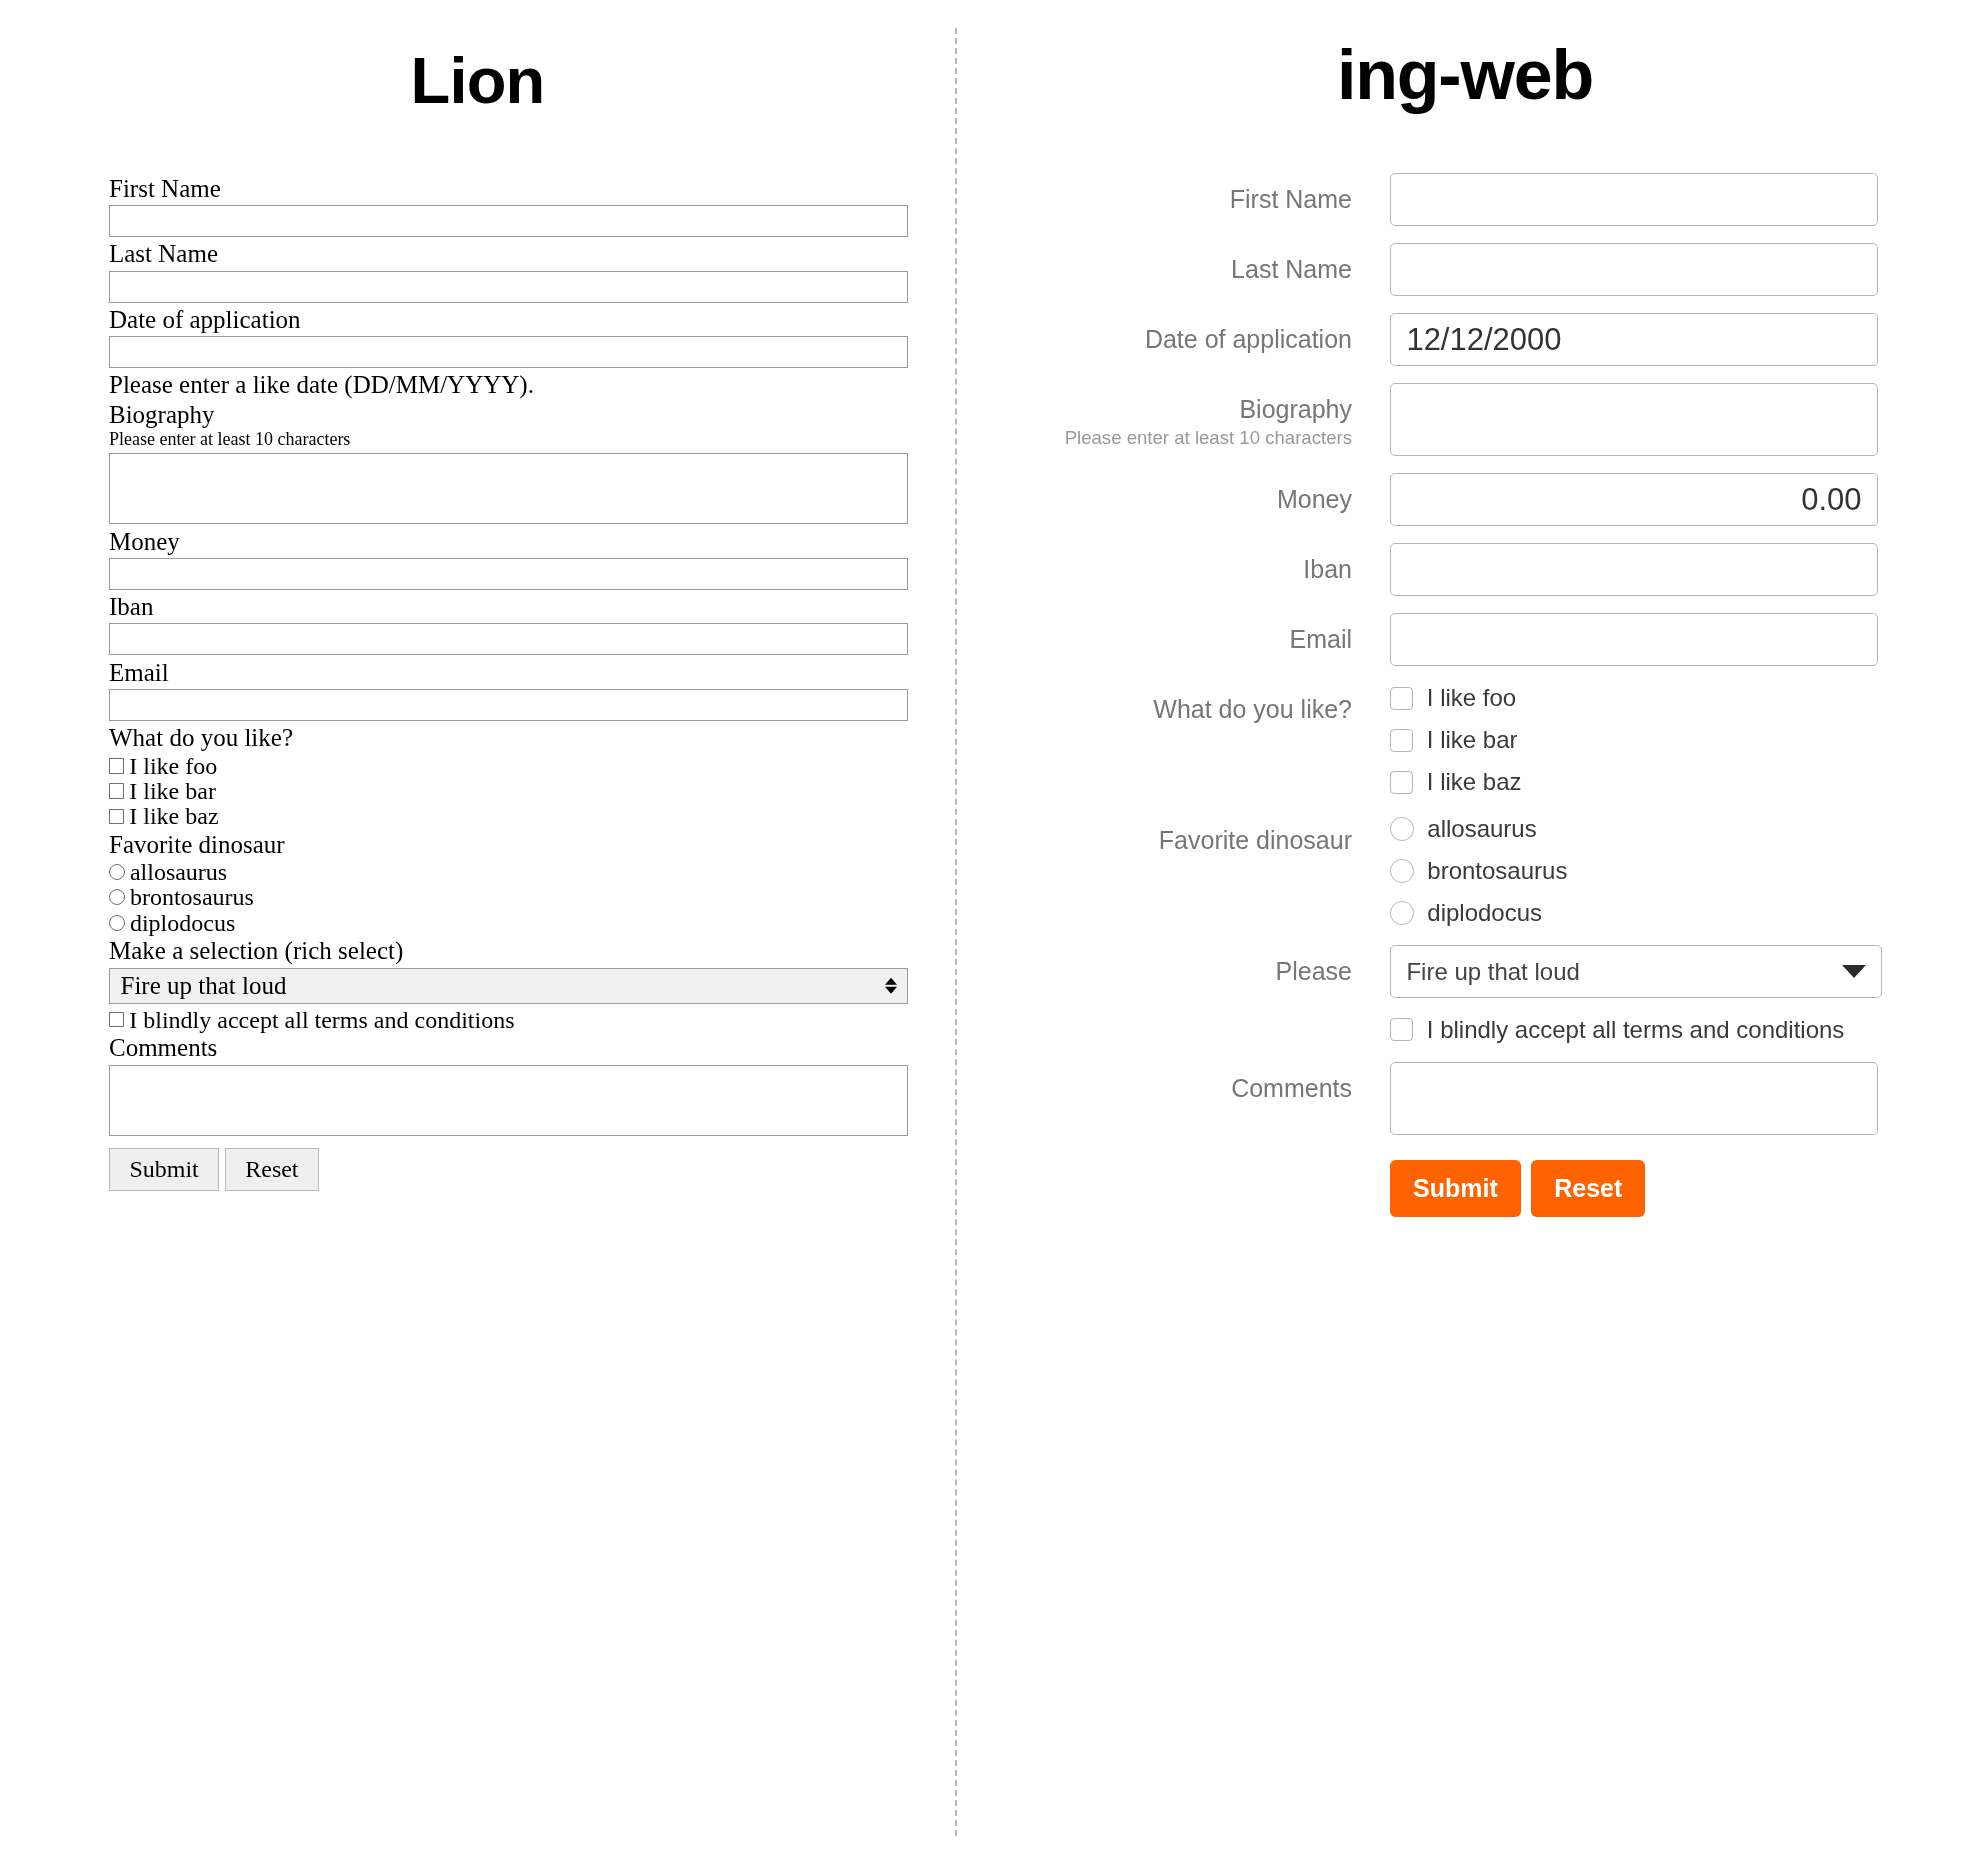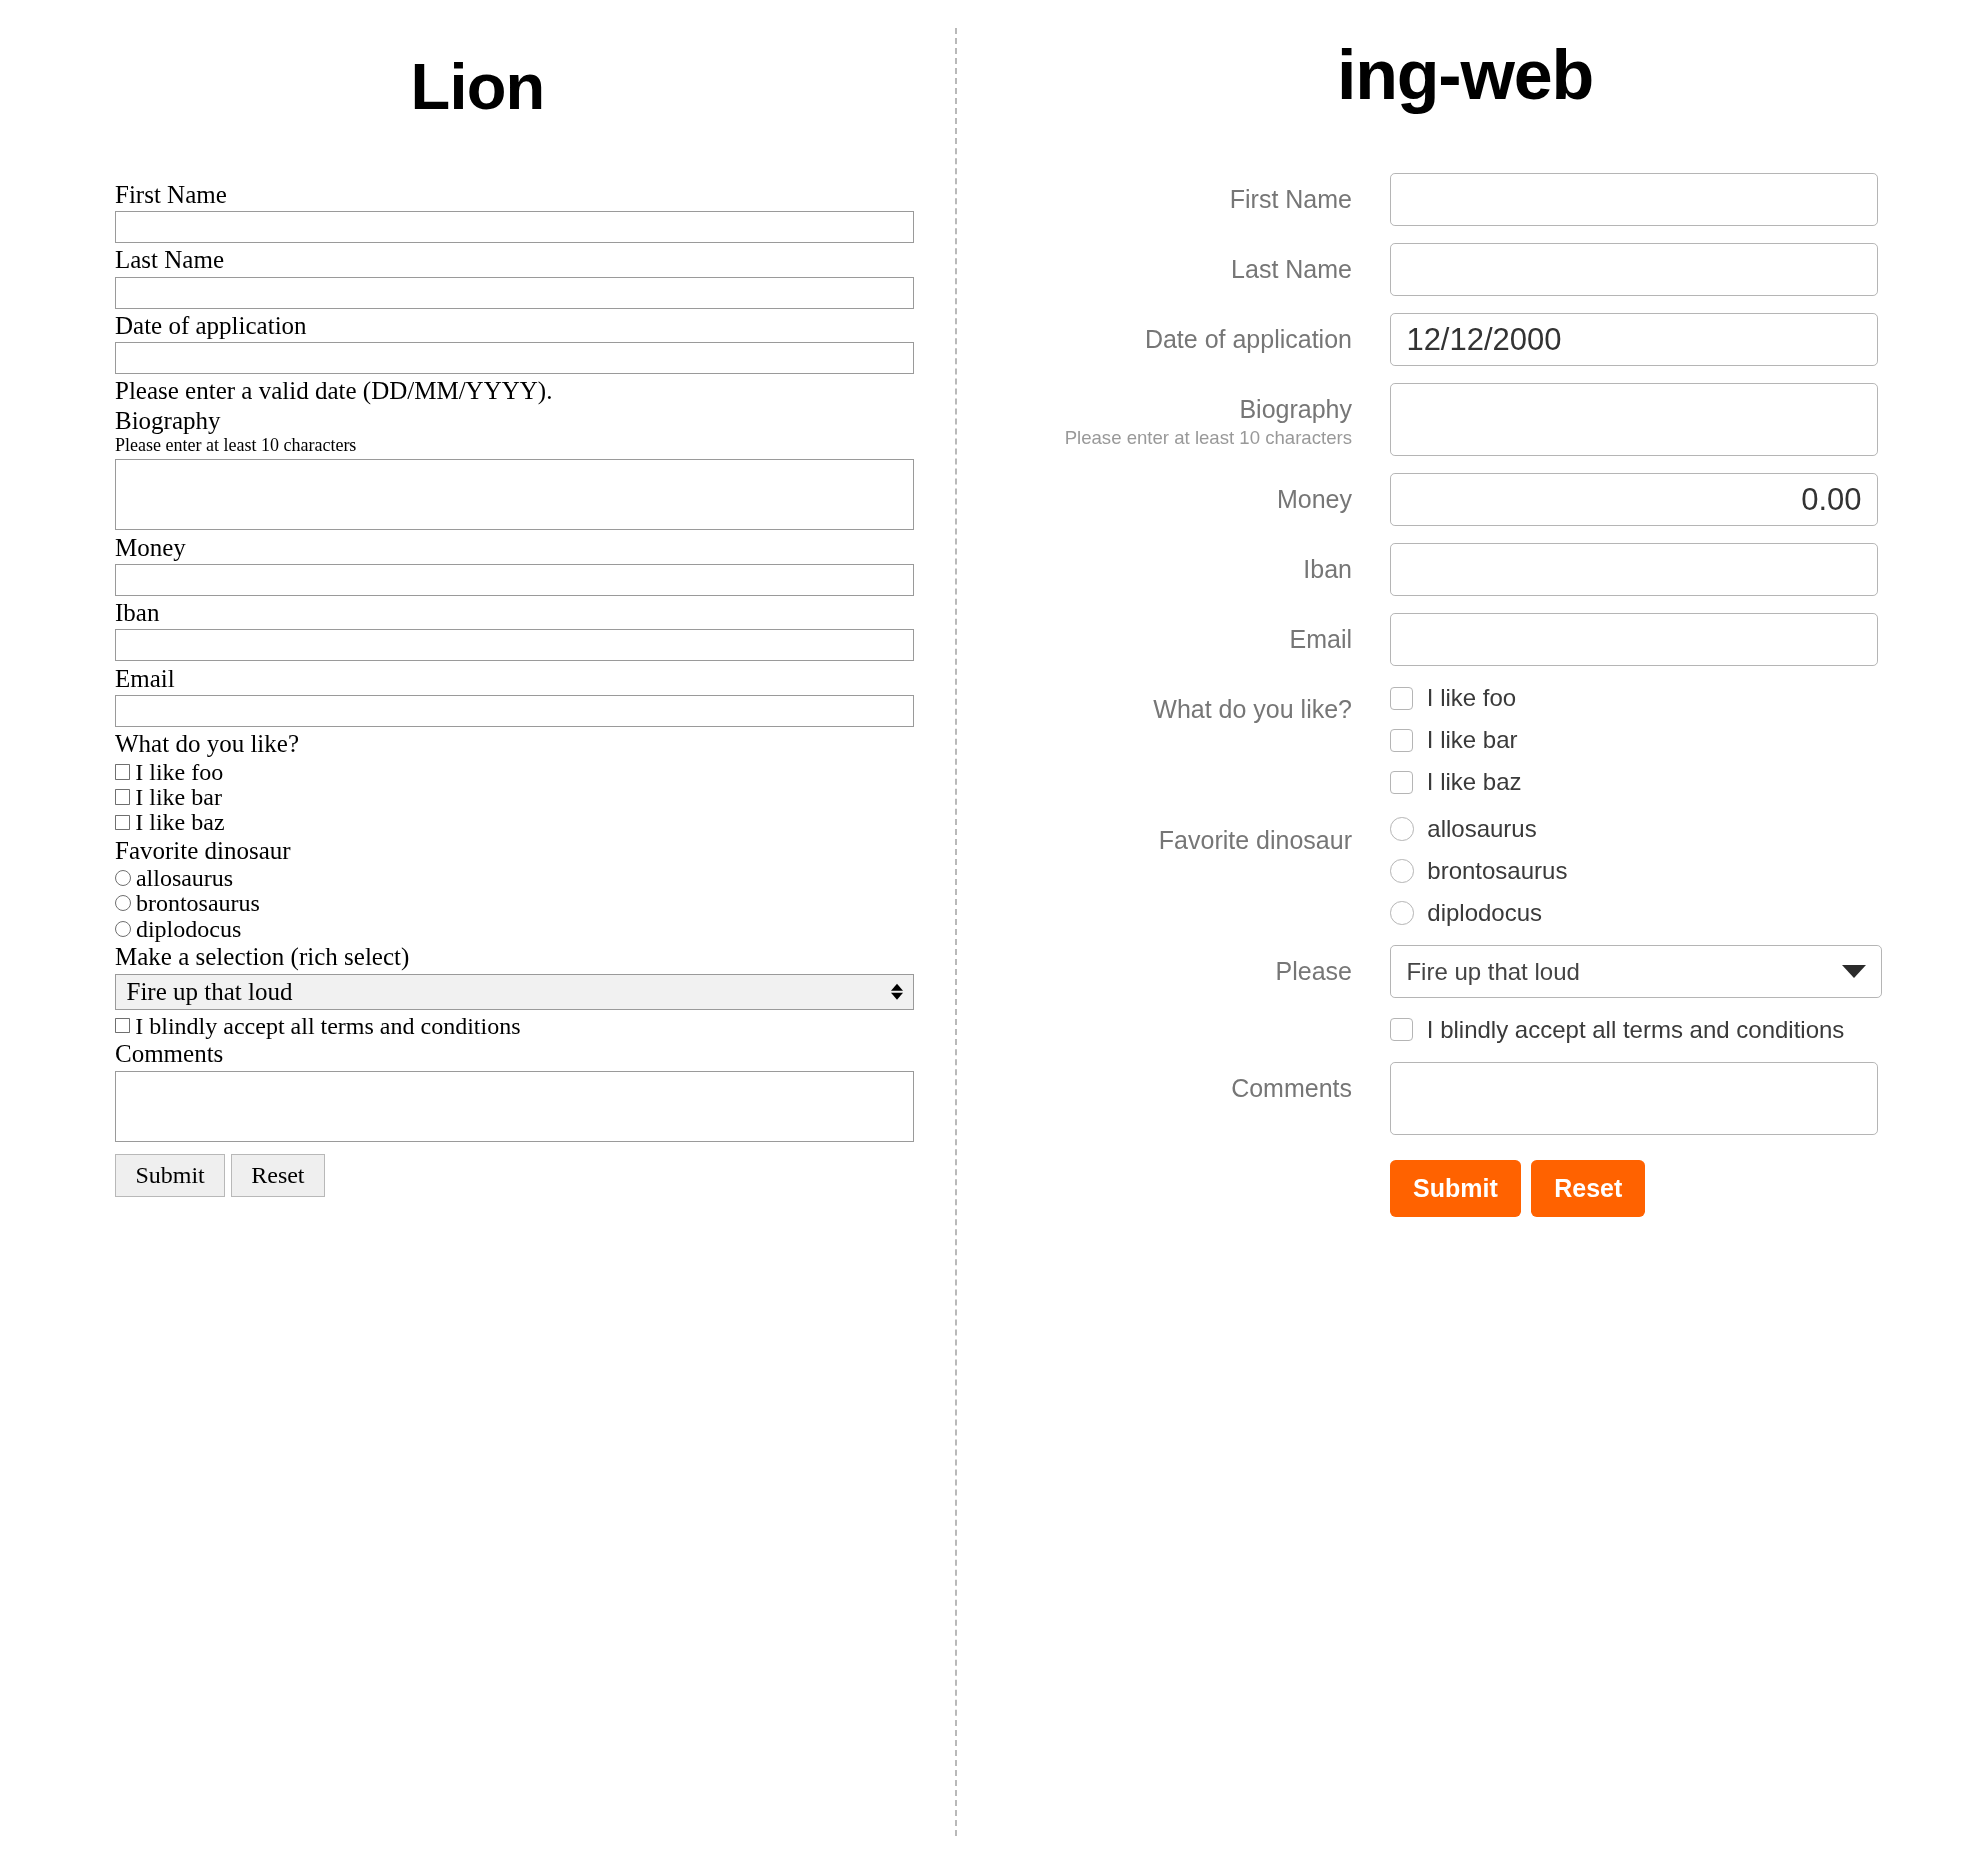--- a/index.html
+++ b/index.html
@@ -29,21 +29,21 @@
     left: 955px;
     top: 28px;
     bottom: 38px;
     width: 0;
     border-left: 2.8px dashed #b9b9b9;
   }
 
   
   .left-panel {
     width: 955px;
-    padding: 18px;
+    padding: 12px;
     position: relative;
     font-family: "Liberation Serif", serif;
   }
   .left-title {
     text-align: center;
     font-family: "Liberation Sans", sans-serif;
     font-weight: bold;
     font-size: 65px;
     line-height: 1;
     margin-top: 36px;
@@ -309,21 +309,21 @@
     <div class="left-form">
 
       <div class="l-label">First Name</div>
       <div class="l-input"></div>
 
       <div class="l-label">Last Name</div>
       <div class="l-input"></div>
 
       <div class="l-label">Date of application</div>
       <div class="l-input"></div>
-      <div class="l-label">Please enter a valid date (DD/MM/YYYY).</div>
+      <div class="l-label">Please enter a like date (DD/MM/YYYY).</div>
 
       <div class="l-label">Biography</div>
       <div class="l-hint">Please enter at least 10 characters</div>
       <div class="l-textarea"></div>
 
       <div class="l-label">Money</div>
       <div class="l-input"></div>
 
       <div class="l-label">Iban</div>
       <div class="l-input"></div>

